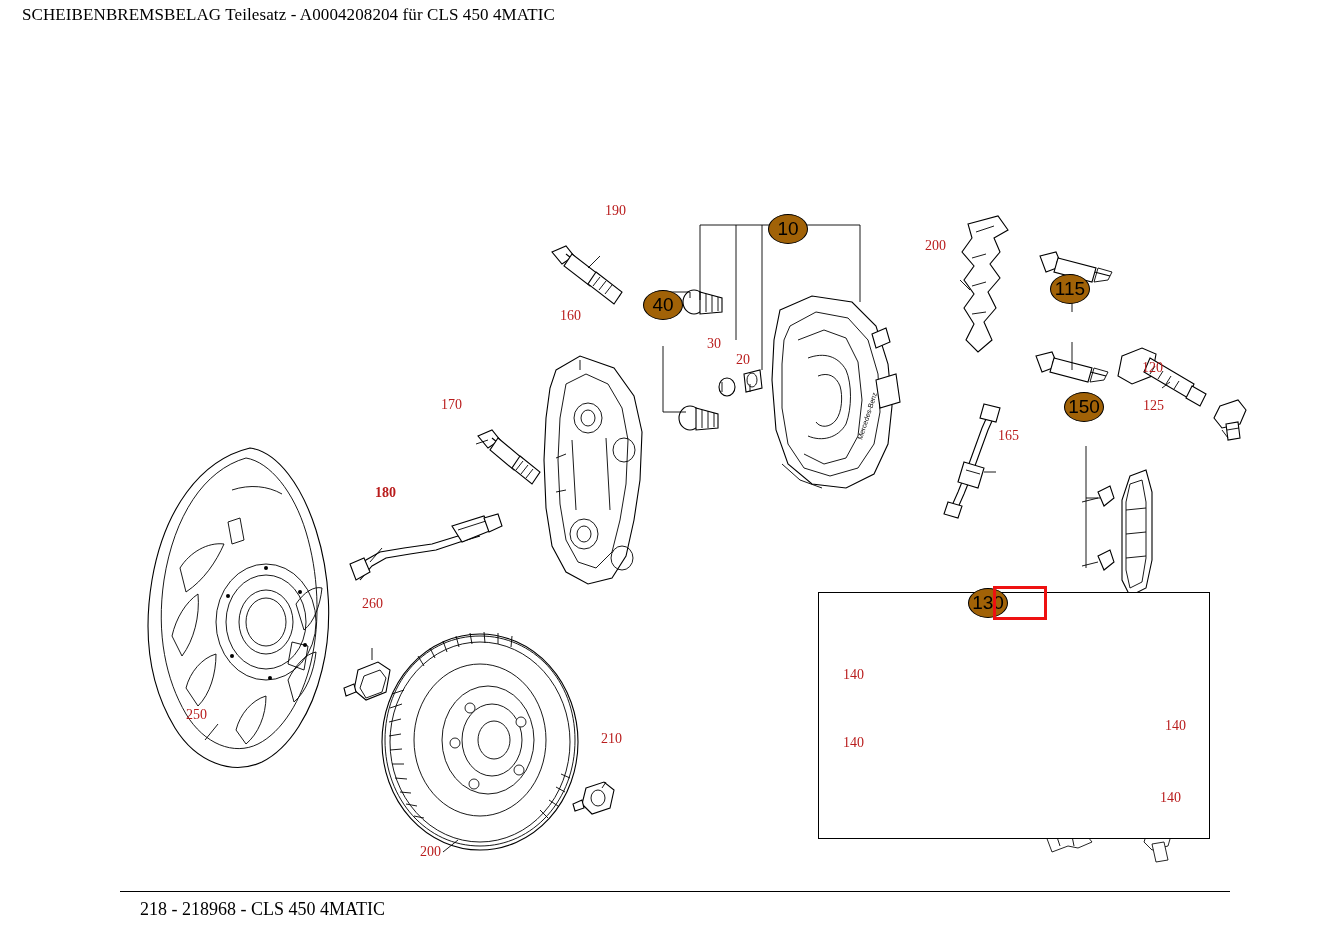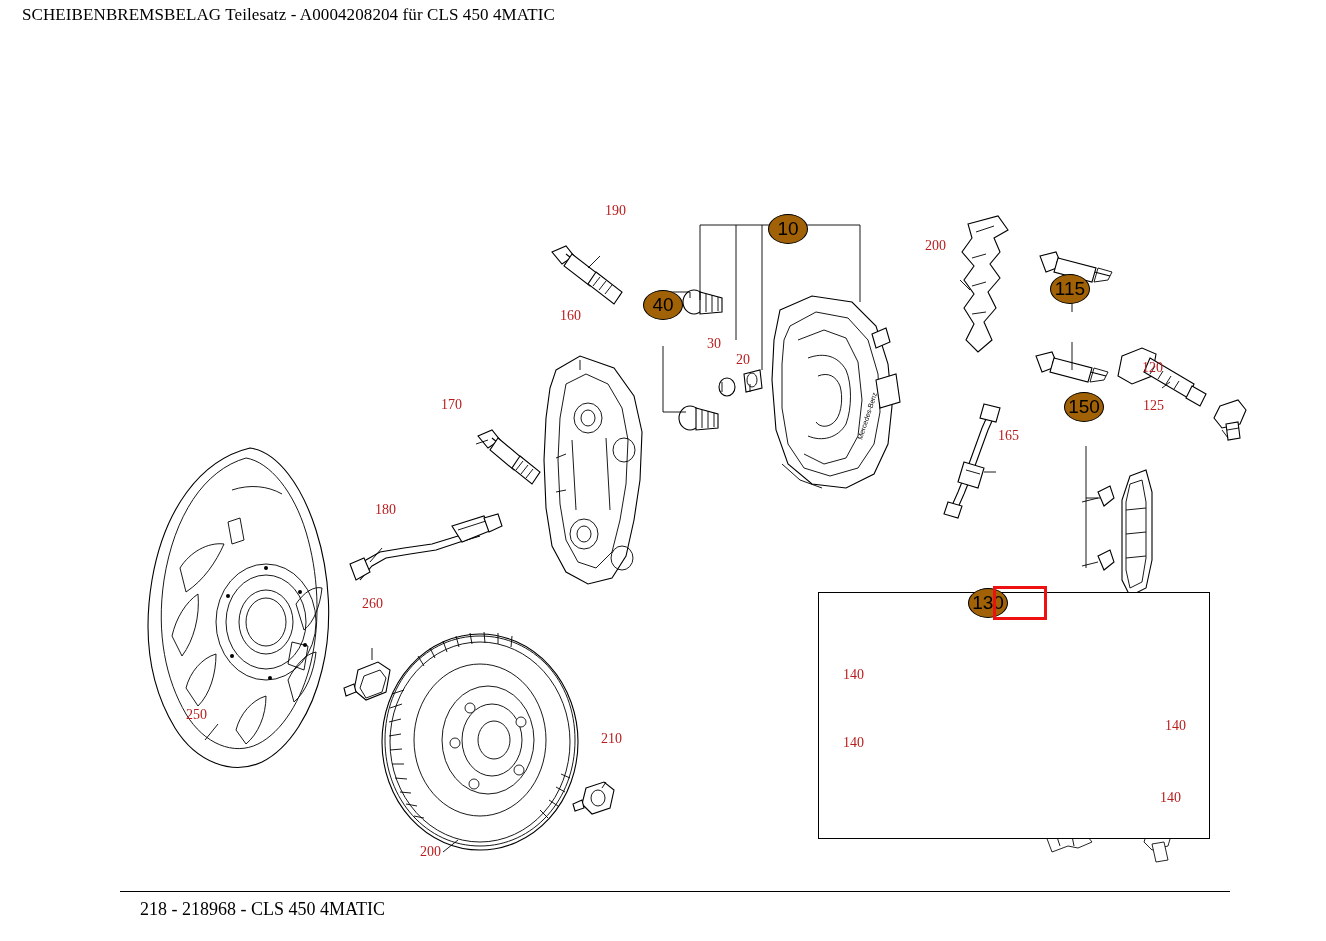--- a/index.html
+++ b/index.html
@@ -424,21 +424,21 @@
 
   <div class="callout" style="left:605px; top:163px;">190</div>
   <div class="callout" style="left:560px; top:268px;">160</div>
   <div class="callout" style="left:925px; top:198px;">200</div>
   <div class="callout" style="left:1142px; top:320px;">120</div>
   <div class="callout" style="left:1135px; top:358px;margin-left:8px;">125</div>
   <div class="callout" style="left:707px; top:296px;">30</div>
   <div class="callout" style="left:736px; top:312px;">20</div>
   <div class="callout" style="left:998px; top:388px;">165</div>
   <div class="callout" style="left:441px; top:357px;">170</div>
-  <div class="callout" style="left:375px; top:462px;">180</div>
+  <div class="callout" style="left:375px; top:445px;font-weight:bold;">180</div>
   <div class="callout" style="left:186px; top:667px;">250</div>
   <div class="callout" style="left:362px; top:556px;">260</div>
   <div class="callout" style="left:420px; top:804px;">200</div>
   <div class="callout" style="left:601px; top:691px;">210</div>
   <div class="callout" style="left:843px; top:627px;">140</div>
   <div class="callout" style="left:843px; top:695px;">140</div>
   <div class="callout" style="left:1165px; top:678px;">140</div>
   <div class="callout" style="left:1160px; top:750px;">140</div>
 
   <div class="callout-circled" style="left:768px; top:174px;">10</div>

